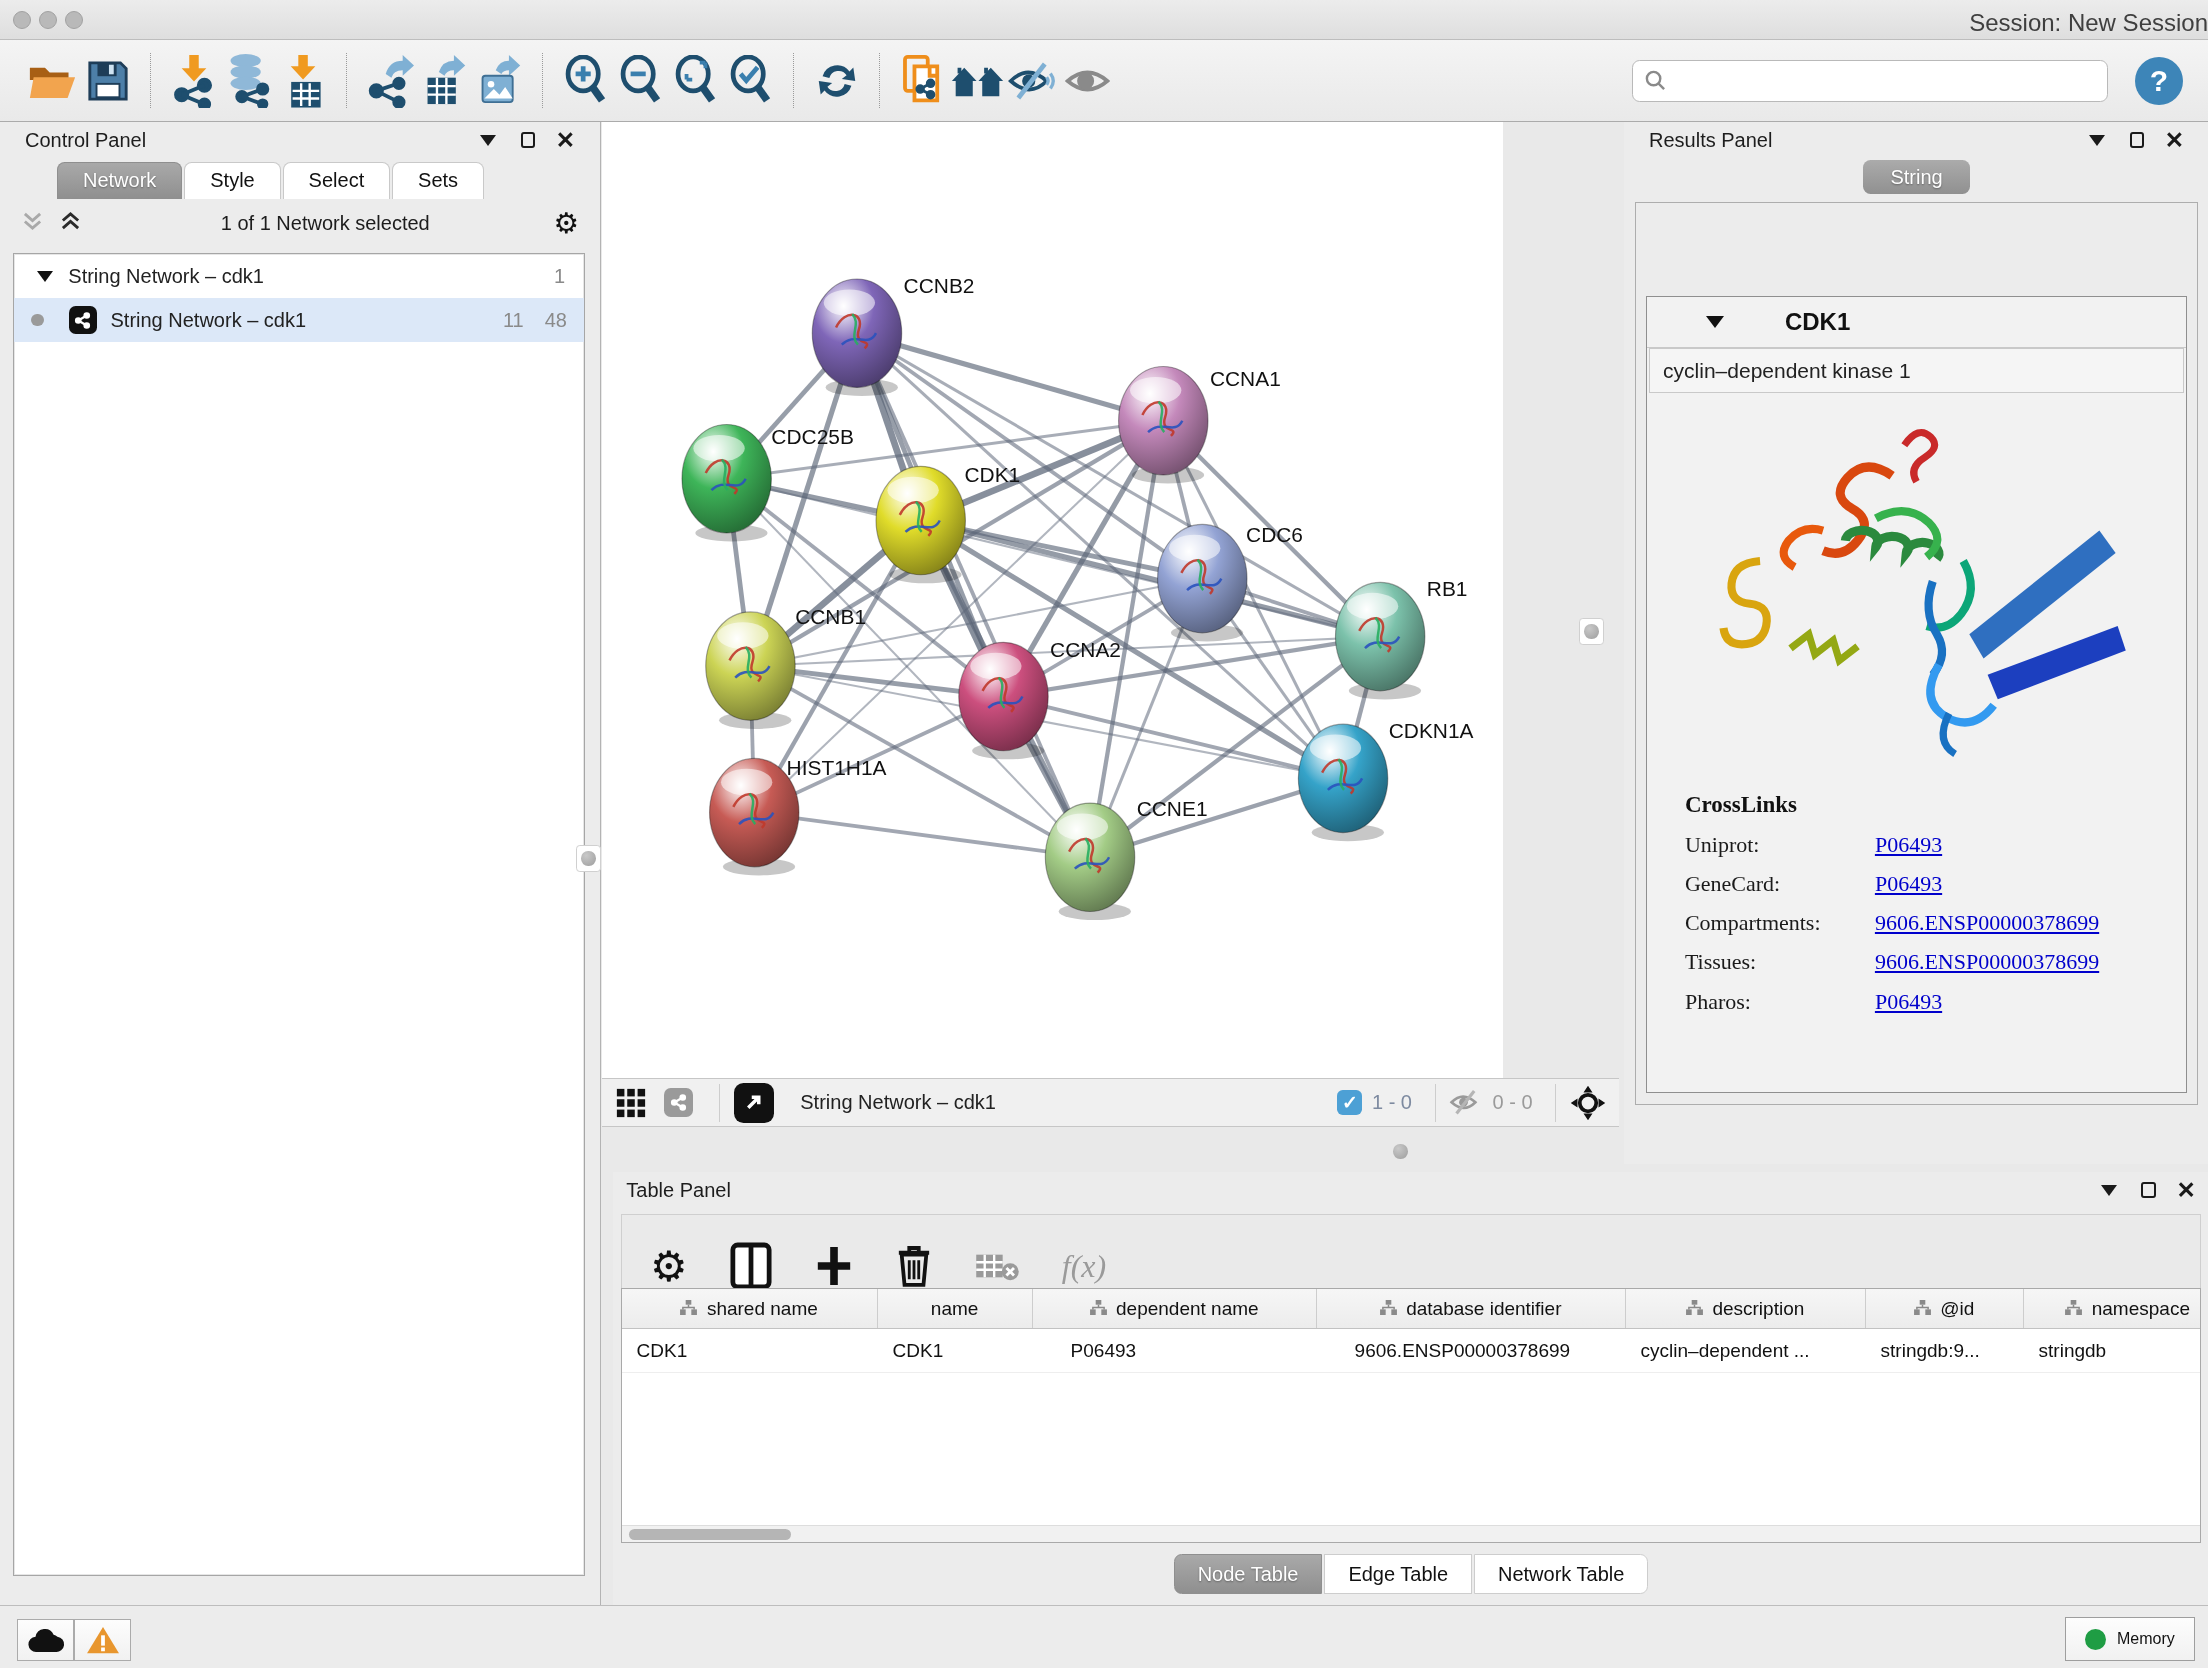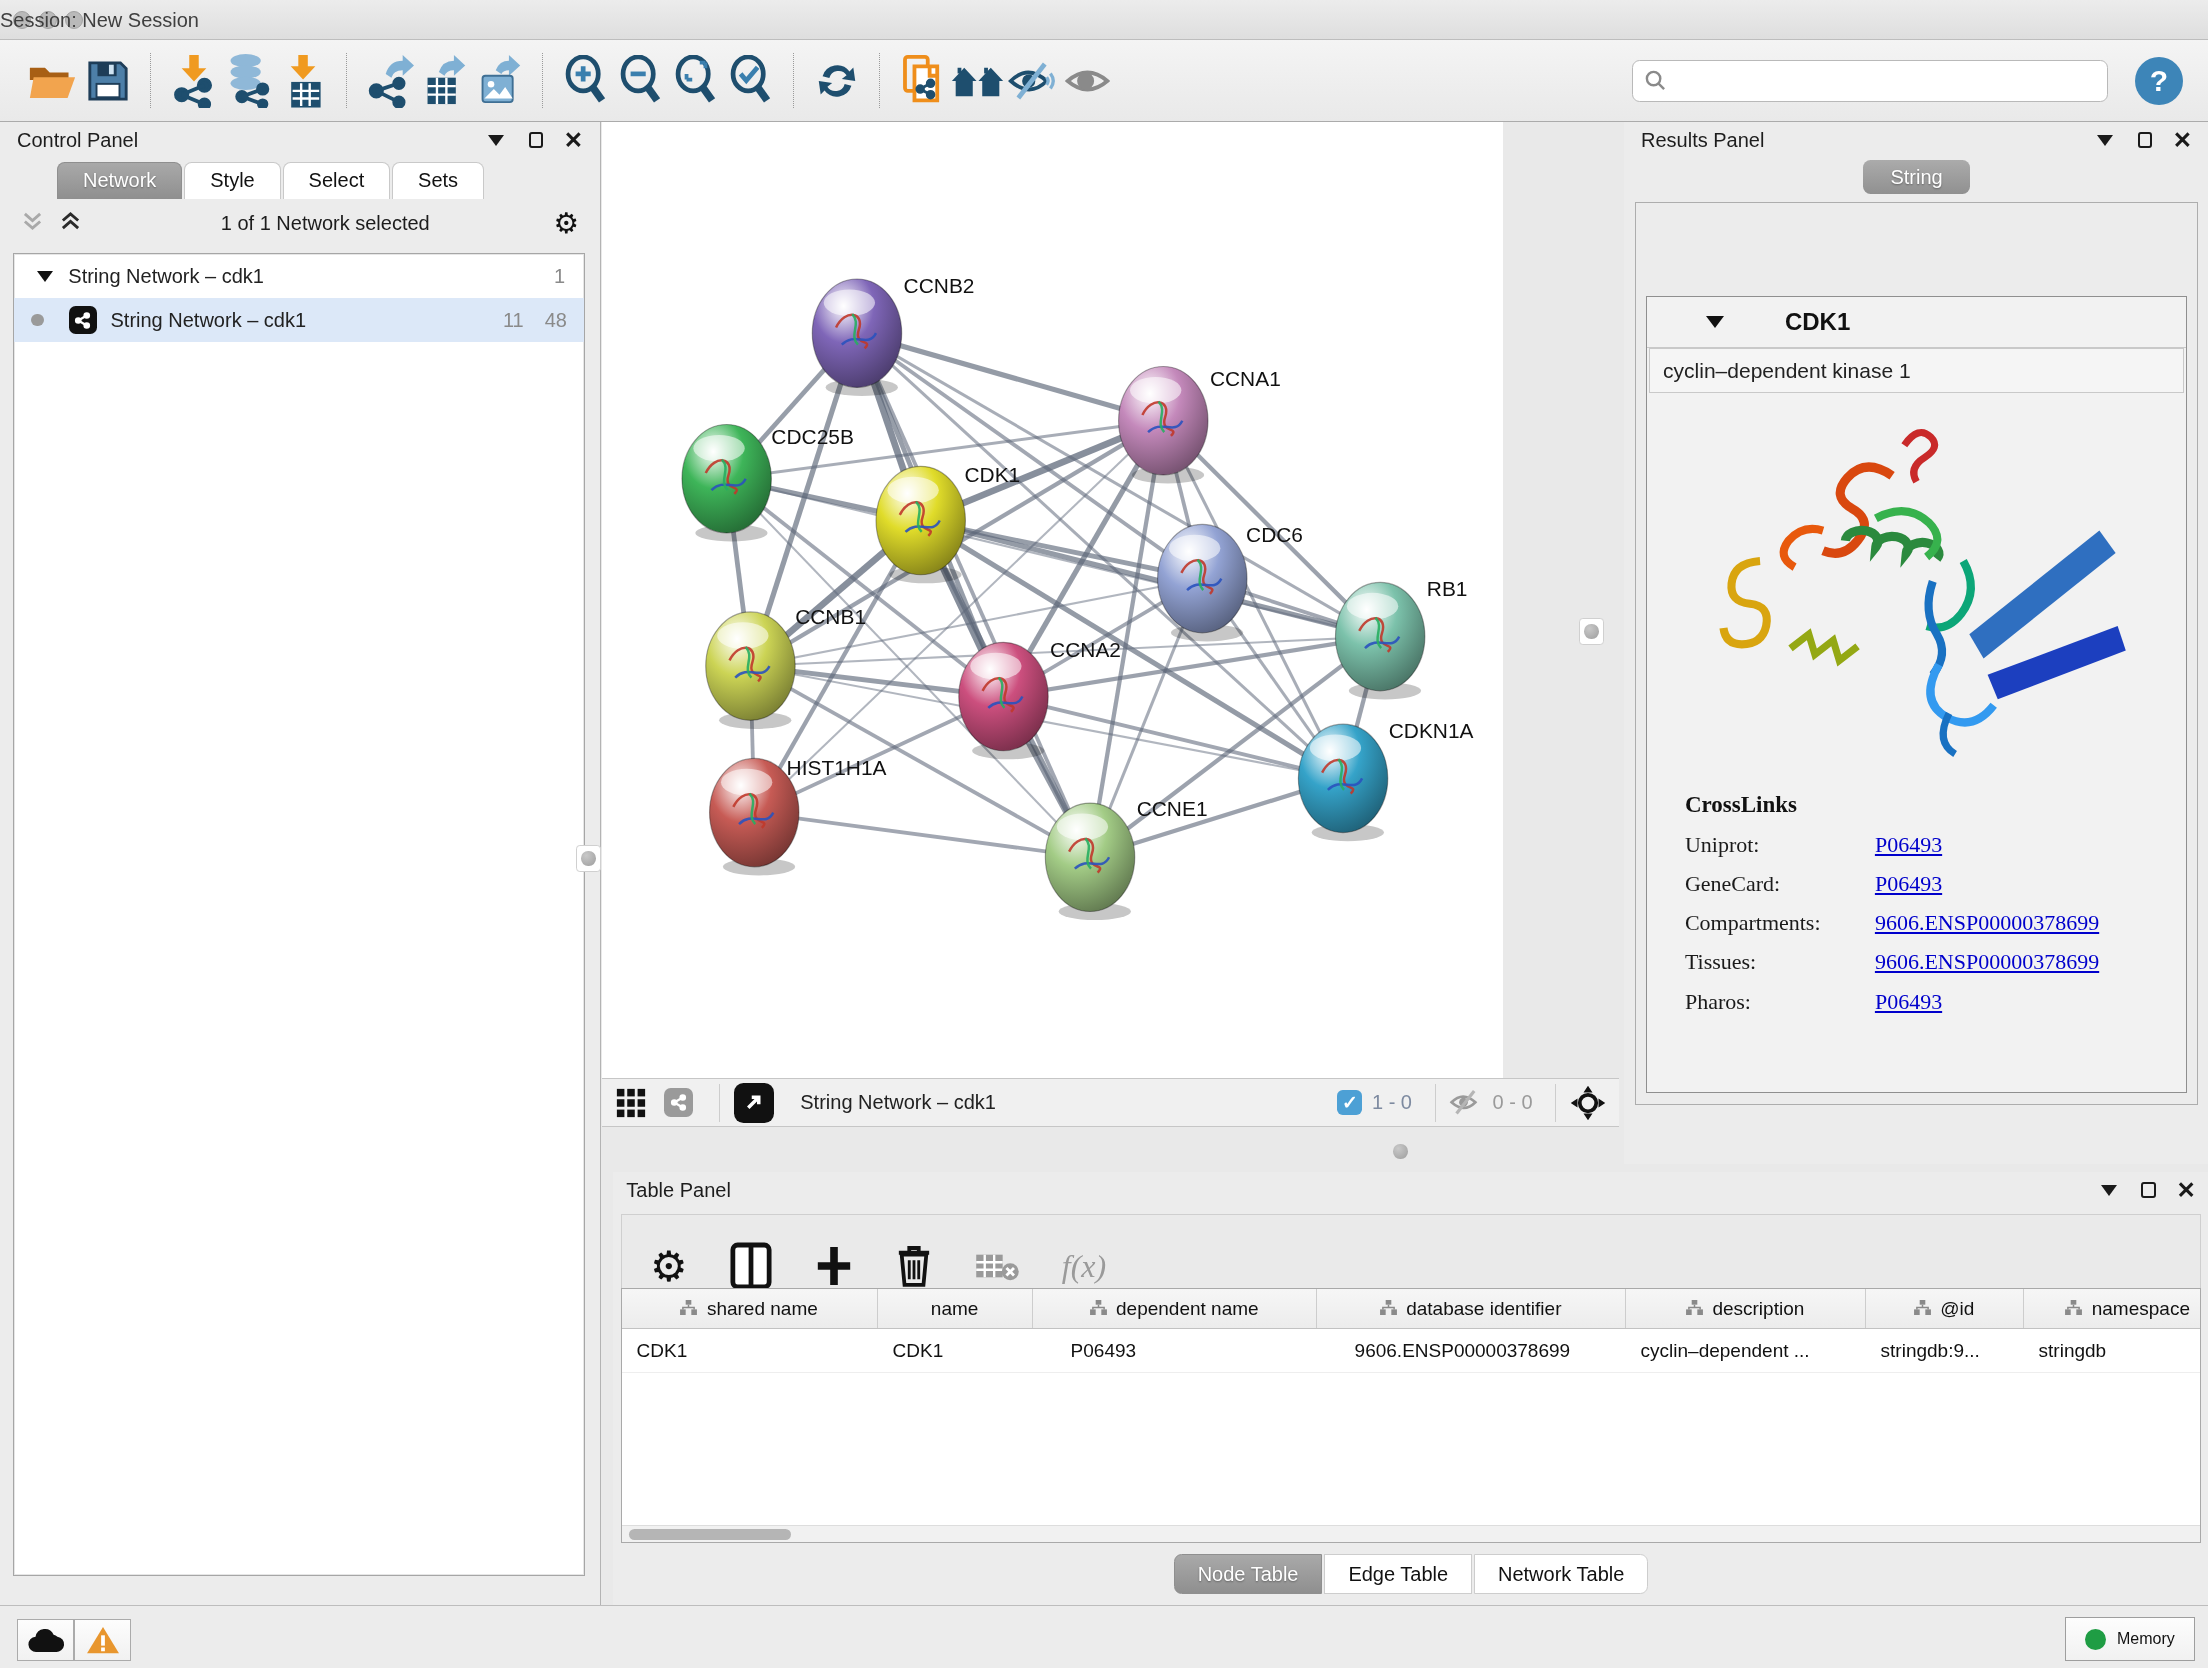--- a/index.html
+++ b/index.html
@@ -5,37 +5,37 @@
   * { margin:0; padding:0; box-sizing:border-box; }
   html,body { width:2208px; height:1668px; }
   body { font-family:"Liberation Sans", sans-serif; background:#e9e9e9; position:relative; overflow:hidden; color:#222; }
 
   
   #titlebar { position:absolute; left:0; top:0; width:2208px; height:40px;
     background:linear-gradient(#ececec,#dedede); border-bottom:1px solid #bdbdbd; }
   .traffic { position:absolute; top:11.4px; width:18px; height:18px; border-radius:50%;
     background:#b9b9b9; border:1px solid #a2a2a2; }
   #tl1{left:13.3px;} #tl2{left:39px;} #tl3{left:65px;}
-  #window-title { position:absolute; top:8.6px; width:100%; text-align:left; font-size:20px; color:#3f3f3f; }
+  #window-title { position:absolute; top:8.6px; width:100%; text-align:right; font-size:24px; color:#3f3f3f; }
 
   
   #toolbar { position:absolute; left:0; top:40px; width:2208px; height:82px;
     background:linear-gradient(#f4f4f4,#e9e9e9); border-bottom:1px solid #ababab;
     display:flex; align-items:center; padding:0 25px; }
   .tb-sep { width:0; height:55px; border-left:1.9px dotted #9a9a9a; margin:0 15px; }
   .tb-btn { width:55px; height:61px; display:flex; align-items:center; justify-content:center; }
   .tb-btn svg { display:block; }
   #search-box { margin-left:auto; width:476px; height:42px; background:#fff; border:1px solid #b9b9b9;
     border-radius:7.6px; display:flex; align-items:center; padding:0 11.4px; }
   #search-box input { border:none; outline:none; font-size:19px; width:409px; background:transparent; }
   #help-button { width:48px; height:48px; border-radius:50%; background:#3d85b8; color:#fff;
     font-size:30px; font-weight:bold; display:flex; align-items:center; justify-content:center; margin-left:27px; }
 
   
-  .panel-header { height:36px; display:flex; align-items:center; padding:0 17px; }
+  .panel-header { height:36px; display:flex; align-items:center; padding:0 25px; }
   .panel-title { font-size:20px; color:#1d1d1d; }
   .panel-header .spacer { flex:1; }
   .win-triangle { width:0; height:0; border-left:8.6px solid transparent; border-right:8.6px solid transparent;
     border-top:11.4px solid #1a1a1a; margin:0 13.3px; }
   .win-float { width:14.3px; height:16px; border:2.9px solid #1a1a1a; border-radius:2.9px; margin:0 11.4px; }
   .win-close { font-size:23px; font-weight:bold; color:#1a1a1a; margin-left:9.5px; }
 
   .tabbar { display:flex; }
   .ptab { font-size:20px; padding:6.7px 25px; background:#fff; border:1px solid #c9c9c9; border-bottom:none;
     border-radius:7.6px 7.6px 0 0; color:#111; margin-right:1.9px; }

